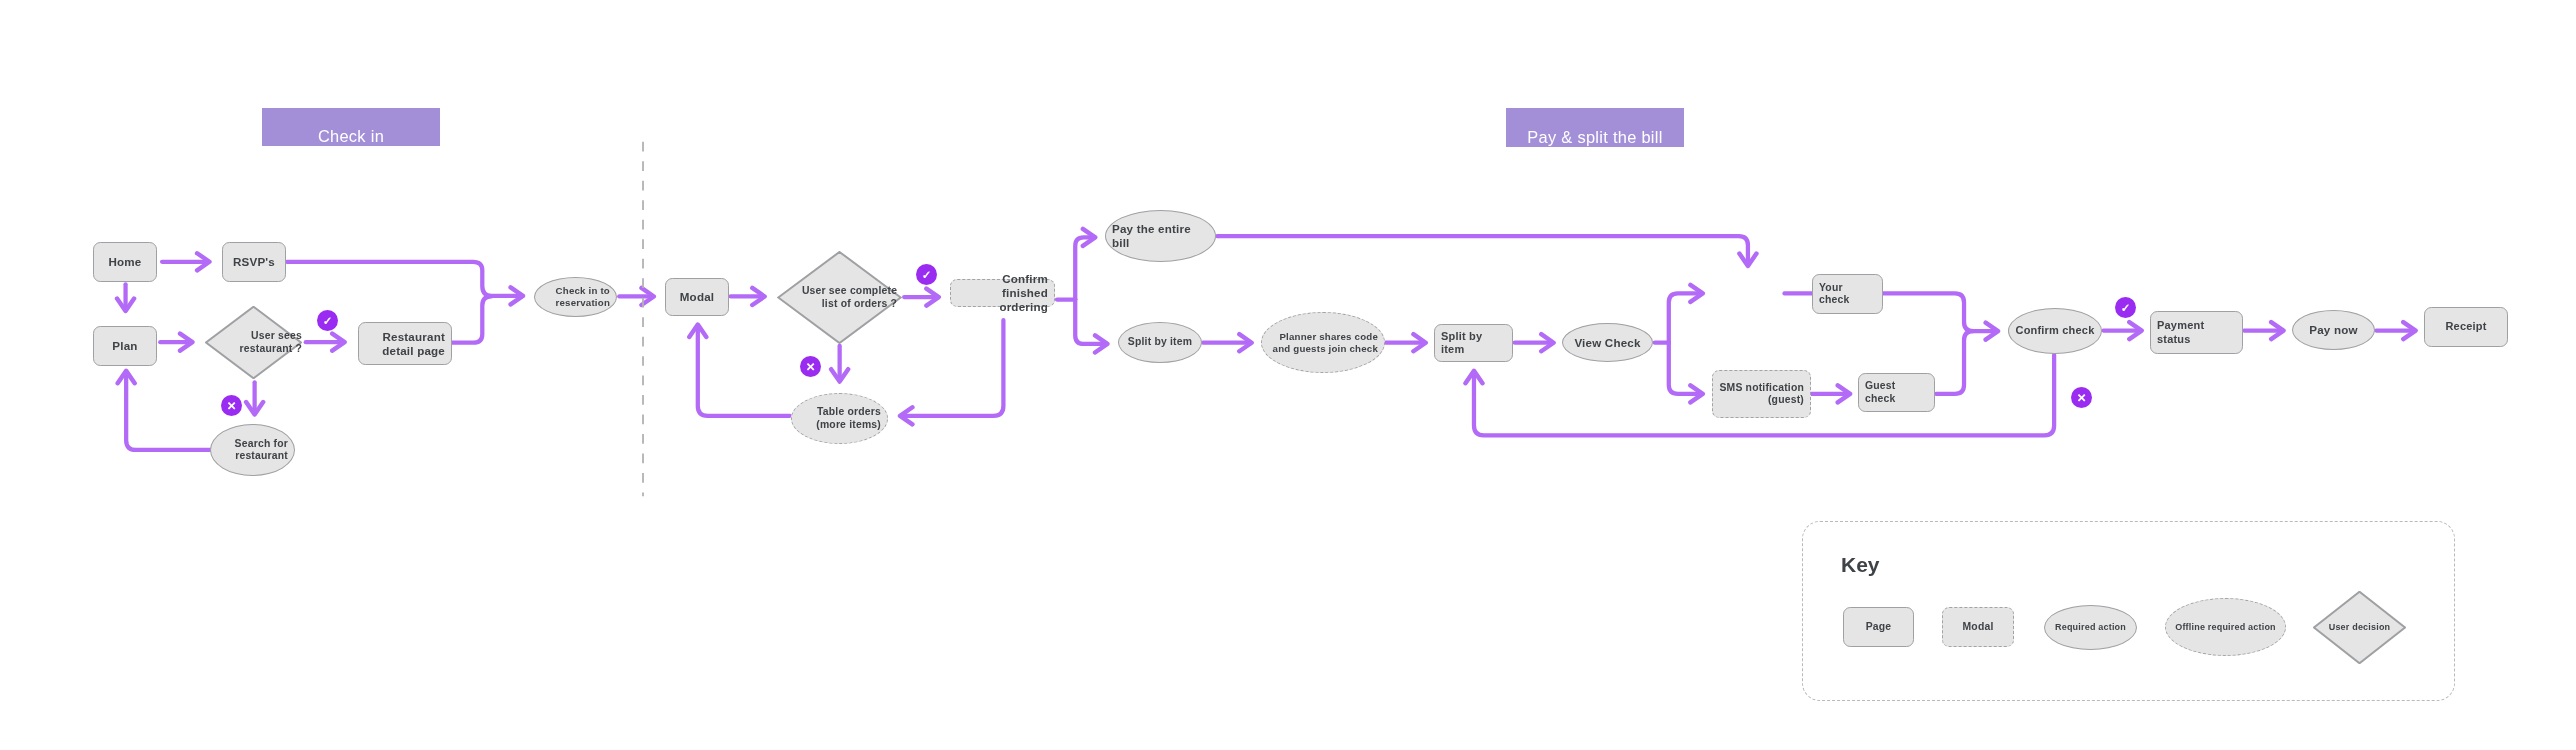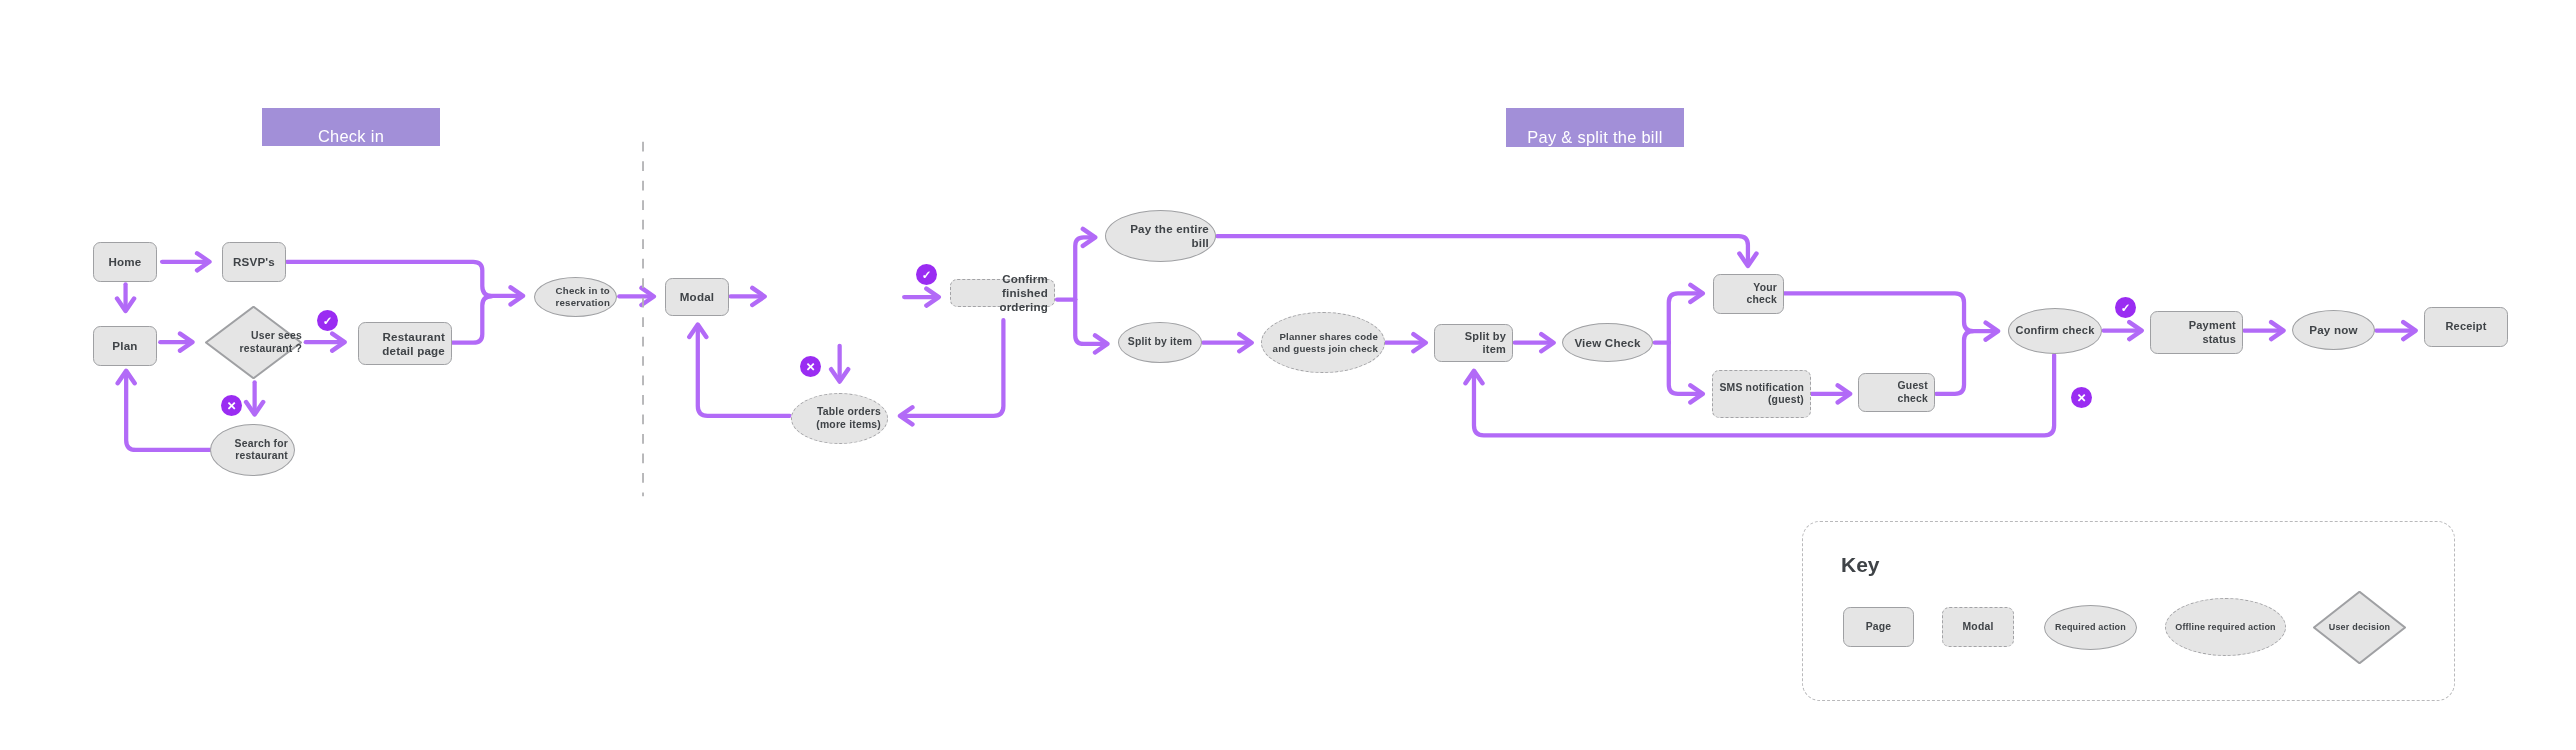--- a/index.html
+++ b/index.html
@@ -10,21 +10,21 @@
           background:#a28fd8;color:#ffffff;font-size:16.4px;letter-spacing:0.3px;}
   .node{position:absolute;z-index:2;display:flex;align-items:center;justify-content:center;
           box-sizing:border-box;background:#e5e5e5;color:#3f4347;}
   .rect{border:1.2px solid #9fa0a3;border-radius:7.3px;}
   .rect.dashed{border:1.2px dashed #a3a3a6;}
   .ellipse{border:1.2px solid #9fa0a3;border-radius:50%;}
   .ellipse.dashed{border:1.2px dashed #a3a3a6;}
   .diamond{background:transparent;border:none;}
   .diamond svg{position:absolute;left:0;top:0;width:100%;height:100%;}
   .lbl{position:relative;z-index:2;font-size:11.6px;font-weight:bold;letter-spacing:0.2px;
-          line-height:1.2;text-align:right;padding:0 6px;}
+          line-height:1.2;text-align:left;padding:0 6px;}
   .lbl.ml{text-align:right;}
   .badge{position:absolute;z-index:3;width:21px;height:21px;border-radius:50%;background:#9a2cf2;
           color:#ffffff;display:flex;align-items:center;justify-content:center;
           font-size:11.6px;font-weight:bold;}
   #key-box{position:absolute;z-index:2;border:1.8px dashed #b9b9bb;border-radius:18px;}
   #key-title{position:absolute;z-index:2;font-size:21px;font-weight:bold;color:#3f4347;}
   .klbl{font-size:10.4px;}
 </style>
 </head>
 <body>
@@ -108,20 +108,26 @@
     </div>
 
   <div class="node ellipse" style="left:534px;top:277px;width:83px;height:40px">
     <span class="lbl ml" style="font-size:9.7px">Check in to reservation</span>
     </div>
 
   <div class="node rect" style="left:665px;top:278px;width:64px;height:38px">
     <span class="lbl">Modal</span>
     </div>
 
+  <div class="node diamond" style="left:777px;top:251px;width:125px;height:93px">
+    <svg viewBox="0 0 100 100" preserveAspectRatio="none">
+      <polygon points="50,1 99,50 50,99 1,50" fill="#e5e5e5" stroke="#9fa0a3" stroke-width="2" vector-effect="non-scaling-stroke"></polygon>
+      </svg>
+    <span class="lbl ml" style="font-size:10.4px;padding:0 4.9px 0 21px">User see complete list of orders ?</span>
+    </div>
 
   <div class="node rect dashed" style="left:950px;top:279px;width:105px;height:28px">
     <span class="lbl ml">Confirm finished ordering</span>
     </div>
 
   <div class="node ellipse dashed" style="left:791px;top:393px;width:97px;height:51px">
     <span class="lbl ml" style="font-size:10.4px">Table orders (more items)</span>
     </div>
 
   <div class="node ellipse" style="left:1105px;top:210px;width:111px;height:52px">
@@ -137,21 +143,21 @@
     </div>
 
   <div class="node rect" style="left:1434px;top:324px;width:79px;height:38px">
     <span class="lbl" style="font-size:11px">Split by item</span>
     </div>
 
   <div class="node ellipse" style="left:1562px;top:323px;width:91px;height:39px">
     <span class="lbl">View Check</span>
     </div>
 
-  <div class="node rect" style="left:1713px;top:274px;width:71px;height:40px">
+  <div class="node rect" style="left:1812px;top:274px;width:71px;height:40px">
     <span class="lbl" style="font-size:10.4px">Your check</span>
     </div>
 
   <div class="node rect dashed" style="left:1712px;top:370px;width:99px;height:48px">
     <span class="lbl ml" style="font-size:10.4px">SMS notification (guest)</span>
     </div>
 
   <div class="node rect" style="left:1858px;top:373px;width:77px;height:39px">
     <span class="lbl" style="font-size:10.4px">Guest check</span>
     </div>

